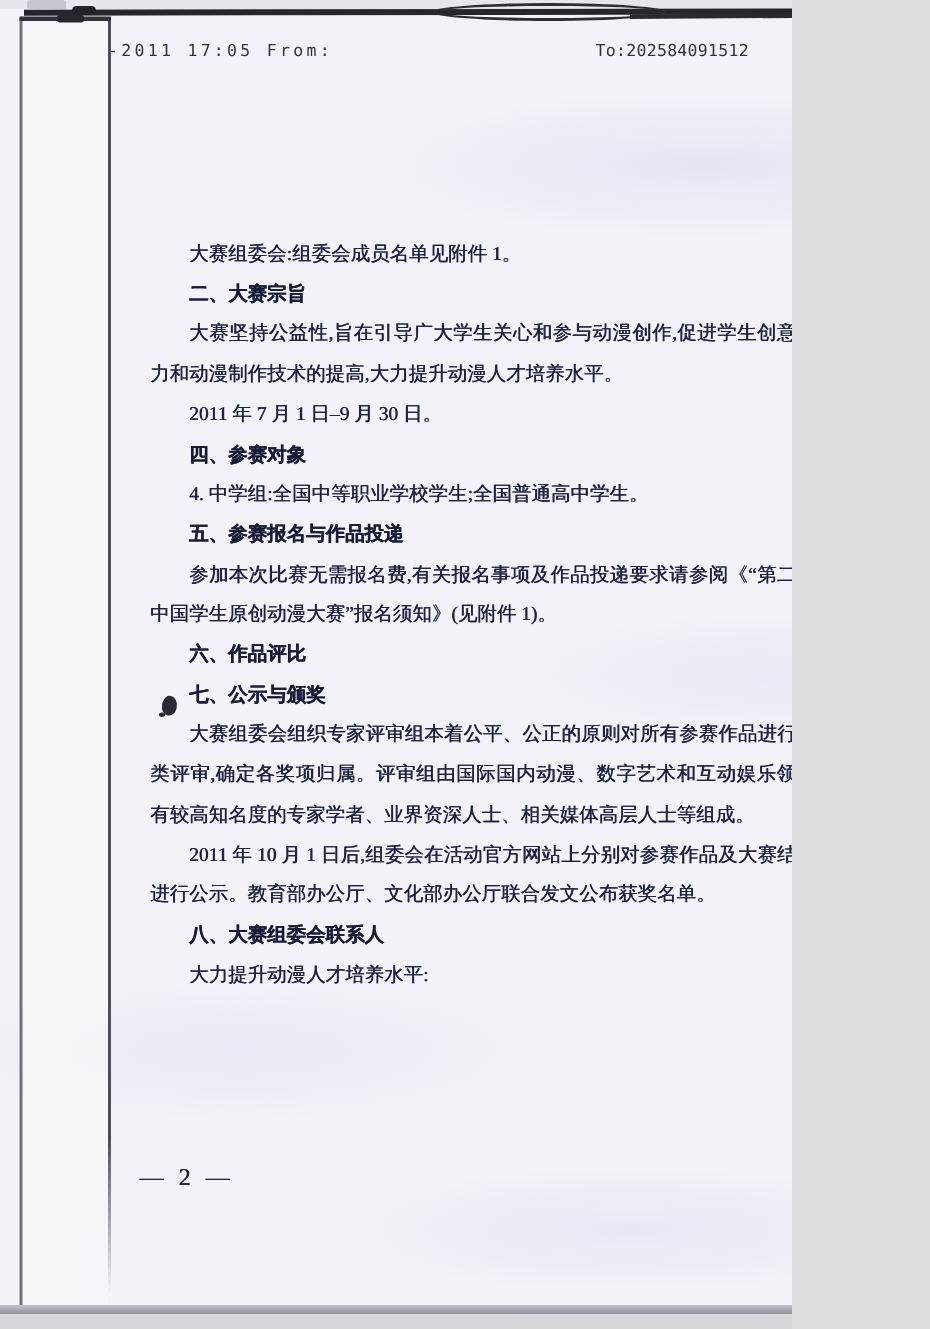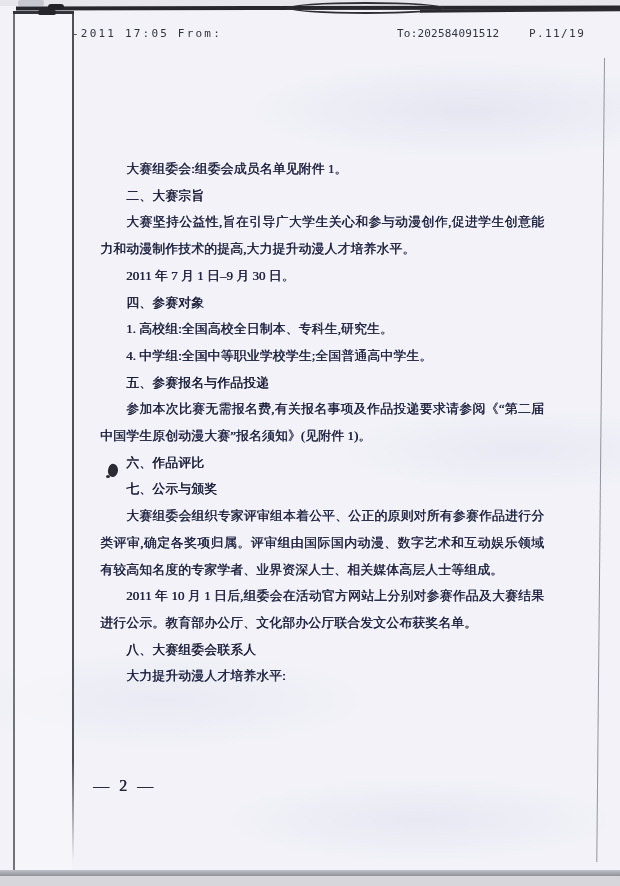--- a/index.html
+++ b/index.html
@@ -1,20 +1,20 @@
 <!DOCTYPE html>
 <html><head>
 <meta charset="utf-8">
 <style>
   html, body { margin: 0; padding: 0; background: #dcdce0; }
   * { box-sizing: border-box; }
 
   .canvas {
     position: relative;
-    width: 620px;
+    width: 528px;
     height: 886px;
     overflow: hidden;
     font-family: "Liberation Serif", "DejaVu Serif", serif;
     background:
       radial-gradient(ellipse 320px 70px at 470px 110px, rgba(198,202,224,0.30), transparent 70%),
       radial-gradient(ellipse 260px 60px at 520px 450px, rgba(198,202,224,0.22), transparent 70%),
       radial-gradient(ellipse 300px 70px at 160px 700px, rgba(198,202,224,0.20), transparent 70%),
       radial-gradient(ellipse 280px 60px at 420px 820px, rgba(198,202,224,0.25), transparent 70%),
       #f2f2f8;
   }
@@ -65,21 +65,21 @@
     left: 100px;
     top: 136px;
     width: 444px;
     font-size: 13px;
     line-height: 26.7px;
     color: #1f2340;
     text-shadow: 0.4px 0 0 currentColor;
     margin-top: 20px;
   }
   .para { margin: 0; text-indent: 2em; text-align: justify; }
-  .para.heading { font-weight: normal; color: #171b36; }
+  .para.heading { font-weight: bold; color: #171b36; }
 
   .page-number {
     position: absolute;
     left: 93px;
     top: 777px;
     font-size: 16px;
     letter-spacing: 3px;
     color: #23263c;
     text-shadow: 0.4px 0 0 currentColor;
     white-space: pre;
@@ -113,21 +113,20 @@
 
   <div class="ink-blob"></div>
   <div class="ink-blob-dot"></div>
 
   <div class="doc-body">
       <p class="para">大赛组委会:组委会成员名单见附件 1。</p>
       <p class="para heading">二、大赛宗旨</p>
       <p class="para">大赛坚持公益性,旨在引导广大学生关心和参与动漫创作,促进学生创意能力和动漫制作技术的提高,大力提升动漫人才培养水平。</p>
       <p class="para">2011 年 7 月 1 日–9 月 30 日。</p>
       <p class="para heading">四、参赛对象</p>
-      <p class="para">1. 高校组:全国高校全日制本、专科生,研究生。</p>
       <p class="para">4. 中学组:全国中等职业学校学生;全国普通高中学生。</p>
       <p class="para heading">五、参赛报名与作品投递</p>
       <p class="para">参加本次比赛无需报名费,有关报名事项及作品投递要求请参阅《“第二届中国学生原创动漫大赛”报名须知》(见附件 1)。</p>
       <p class="para heading">六、作品评比</p>
       <p class="para heading">七、公示与颁奖</p>
       <p class="para">大赛组委会组织专家评审组本着公平、公正的原则对所有参赛作品进行分类评审,确定各奖项归属。评审组由国际国内动漫、数字艺术和互动娱乐领域有较高知名度的专家学者、业界资深人士、相关媒体高层人士等组成。</p>
       <p class="para">2011 年 10 月 1 日后,组委会在活动官方网站上分别对参赛作品及大赛结果进行公示。教育部办公厅、文化部办公厅联合发文公布获奖名单。</p>
       <p class="para heading">八、大赛组委会联系人</p>
       <p class="para">大力提升动漫人才培养水平:</p>
     </div>

